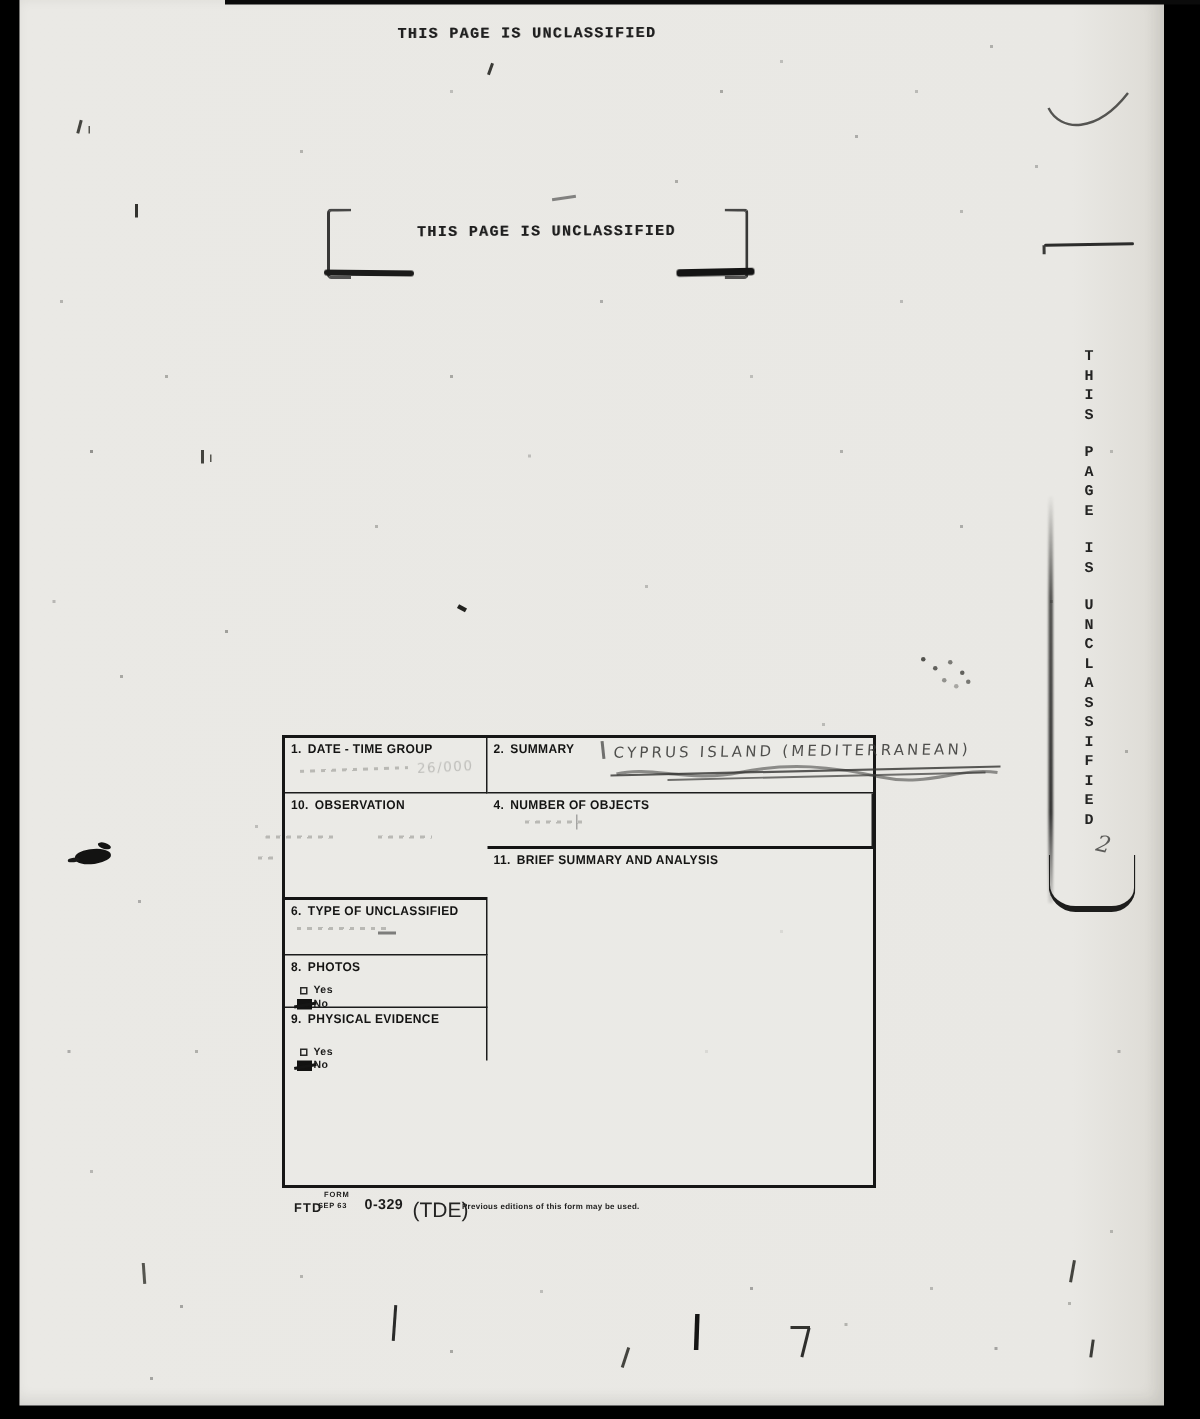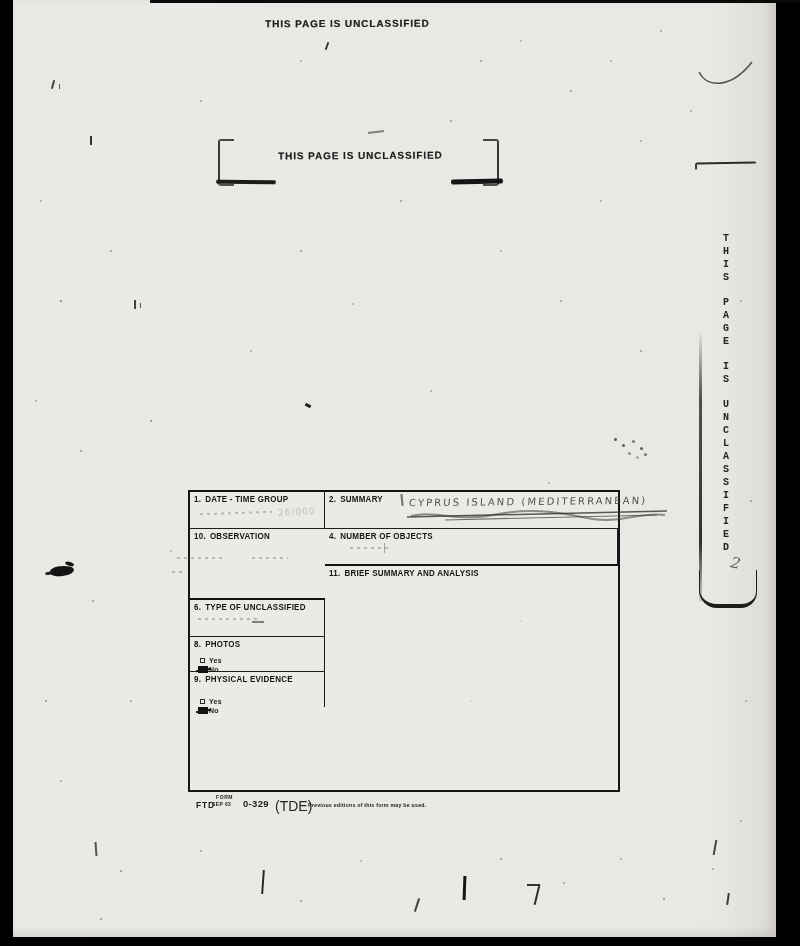--- a/index.html
+++ b/index.html
@@ -27,21 +27,21 @@
     40px 200px rgba(80,80,75,.35),35px 400px rgba(70,70,65,.3),45px 700px rgba(60,60,60,.35),
     740px 300px rgba(80,80,75,.3),750px 500px rgba(70,70,65,.35),745px 700px rgba(60,60,60,.3),
     300px 60px rgba(90,90,85,.3),200px 100px rgba(80,80,75,.35),640px 140px rgba(70,70,65,.3),
     430px 390px rgba(80,80,75,.3),520px 620px rgba(100,100,95,.25),470px 700px rgba(100,100,95,.25);}
   .smudge-cluster{position:absolute;left:614px;top:438px;width:3px;height:3px;background:rgba(45,45,40,.8);
     border-radius:50%;
     box-shadow:8px 6px 0 rgba(40,40,35,.7),18px 2px 0 rgba(50,50,45,.6),26px 9px 0 rgba(40,40,35,.7),
     14px 14px 0 rgba(60,60,55,.5),30px 15px 0 rgba(45,45,40,.6),22px 18px 0 rgba(70,70,65,.4);}
 
   
-  .stamp-text{font-family:Liberation Sans, sans-serif;font-weight:bold;
+  .stamp-text{font-family:Liberation Mono, monospace;font-weight:bold;
               color:#1f1f1f;white-space:nowrap;}
   .top-caption{position:absolute;left:265px;top:18px;font-size:10px;letter-spacing:.9px;
                transform:rotate(-.2deg);text-shadow:.4px 0 0 rgba(20,20,20,.5);}
 
   .stampbox{position:absolute;left:218px;top:135px;width:281px;height:52px;}
   .stampbox .txt{position:absolute;left:60px;top:15px;font-size:10px;letter-spacing:.9px;
                  transform:rotate(-.3deg);text-shadow:.4px 0 0 rgba(20,20,20,.45);}
   .bracket-l{position:absolute;left:0;top:4px;width:14px;height:43px;
              border-left:2.5px solid rgba(25,25,25,.85);border-top:2px solid rgba(30,30,30,.8);
              border-bottom:2px solid rgba(30,30,30,.75);border-radius:3px 0 0 3px;}
@@ -69,21 +69,21 @@
   .vtext{position:absolute;left:26px;top:70px;}
   .vword{margin-top:12px;}
   .vword:first-child{margin-top:0;}
   .vletter{width:14px;height:13px;line-height:13px;text-align:center;
      font-family:"Liberation Mono","DejaVu Sans Mono",monospace;font-weight:bold;font-size:10px;color:#242423;}
   .margin-numeral{position:absolute;left:38px;top:392px;font-family:"DejaVu Serif",serif;font-style:italic;
      font-size:15px;color:#3a3a38;opacity:.8;transform:rotate(12deg);}
   .swoosh{position:absolute;left:697px;top:58px;}
 
   
-  .ftable{position:absolute;left:188px;top:490px;width:432px;height:302px;
+  .ftable{position:absolute;left:188px;top:490px;width:396px;height:302px;
           display:grid;grid-template-columns:135px 1fr;
           grid-template-rows:37px 37px 34px 37px 35px 35px 40px 47px;
           border:2px solid #161616;box-sizing:border-box;background:rgba(236,235,231,.5);}
   .cell{position:relative;border-bottom:1.5px solid #1c1c1c;box-sizing:border-box;overflow:visible;}
   .cell.colL{border-right:1.5px solid #1c1c1c;}
   .cell.thick{border-bottom-width:2.5px;border-bottom-color:#141414;}
   .cell.last{border-bottom:none;}
   .flabel{position:absolute;left:4px;top:3px;font-size:8px;font-weight:bold;color:#141413;
           letter-spacing:.25px;white-space:nowrap;transform:scaleY(1.05);}
   .flabel .num{margin-right:4px;}

